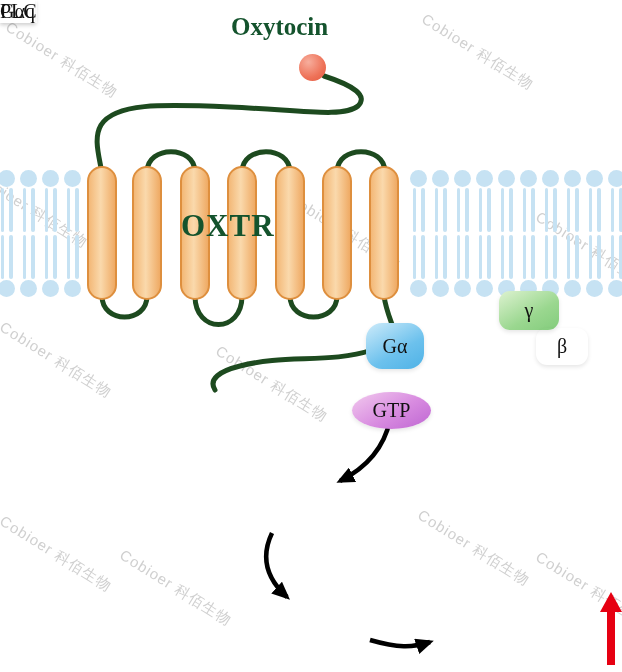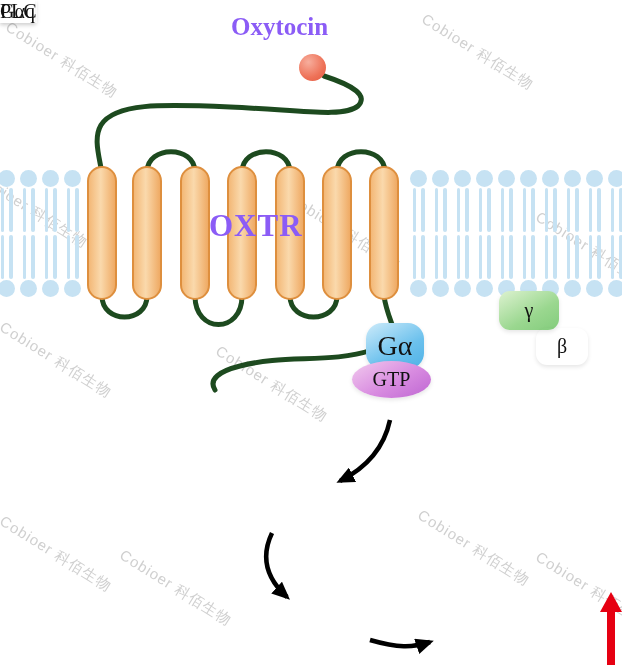--- a/index.html
+++ b/index.html
@@ -28,38 +28,38 @@
   #overlay{position:absolute;left:0;top:0;z-index:2;}
 
   
   .helix{
     position:absolute;top:166px;width:30px;height:134px;border-radius:16px;z-index:3;
     background:linear-gradient(90deg,#F3B877 0%,#FAD9AC 45%,#EFAA64 100%);
     border:2.5px solid #DE8F3E;box-sizing:border-box;
   }
 
   
-  .lbl{position:absolute;z-index:4;color:#8b5cf6;}
+  .lbl{position:absolute;z-index:4;color:#14532d;}
   #oxytocin-label{left:231px;top:13px;font-size:25px;font-weight:bold;}
-  #oxtr-label{left:181px;top:208px;font-size:31px;font-weight:bold;letter-spacing:1px;margin-left:28px;}
+  #oxtr-label{left:181px;top:208px;font-size:31px;font-weight:bold;letter-spacing:1px;}
 
   
   #ligand{
     position:absolute;left:299px;top:54px;width:27px;height:27px;border-radius:50%;z-index:4;
     background:radial-gradient(circle at 35% 30%,#F7AE9D 0%,#EE7258 60%,#E35A40 100%);
   }
 
   
   .node{
     position:absolute;z-index:4;display:flex;align-items:center;justify-content:center;
     font-size:20px;color:#111;box-shadow:0 2px 4px rgba(0,0,0,0.10);
   }
   #galpha{left:366px;top:323px;width:58px;height:46px;border-radius:16px;
-    background:linear-gradient(150deg,#CDEBFA 0%,#6CC1ED 60%,#4FB2E6 100%);font-size:28px;}
-  #gtp{left:352px;top:361px;width:79px;height:37px;border-radius:50%;
+    background:linear-gradient(150deg,#CDEBFA 0%,#6CC1ED 60%,#4FB2E6 100%);font-size:20px;}
+  #gtp{left:352px;top:392px;width:79px;height:37px;border-radius:50%;
     background:linear-gradient(150deg,#F2CBEE 0%,#D88BE0 55%,#BE66D2 100%);}
   #gamma{left:499px;top:291px;width:60px;height:39px;border-radius:11px;
     background:linear-gradient(150deg,#DDF2D0 0%,#9AD78F 60%,#83CC7C 100%);}
   #beta{left:536px;top:328px;width:52px;height:37px;border-radius:11px;
     background:linear-gradient(150deg,#FBE6D2 0%,#F4C09A 65%,#EFB astonishing;}
   #beta{left:536px;top:328px;width:52px;height:37px;border-radius:11px;
     background:linear-gradient(150deg,#FBE6D2 0%,#F4C09A 65%,#EEB184 100%);}
   #gaq{left:239px;top:481px;width:97px;height:49px;border-radius:50%;font-size:22px;
     background:linear-gradient(115deg,#F8DDDA 0%,#EFE3E8 45%,#D9E9F6 100%);}
   #plc{left:245px;top:607px;width:116px;height:52px;border-radius:50%;font-size:22px;

